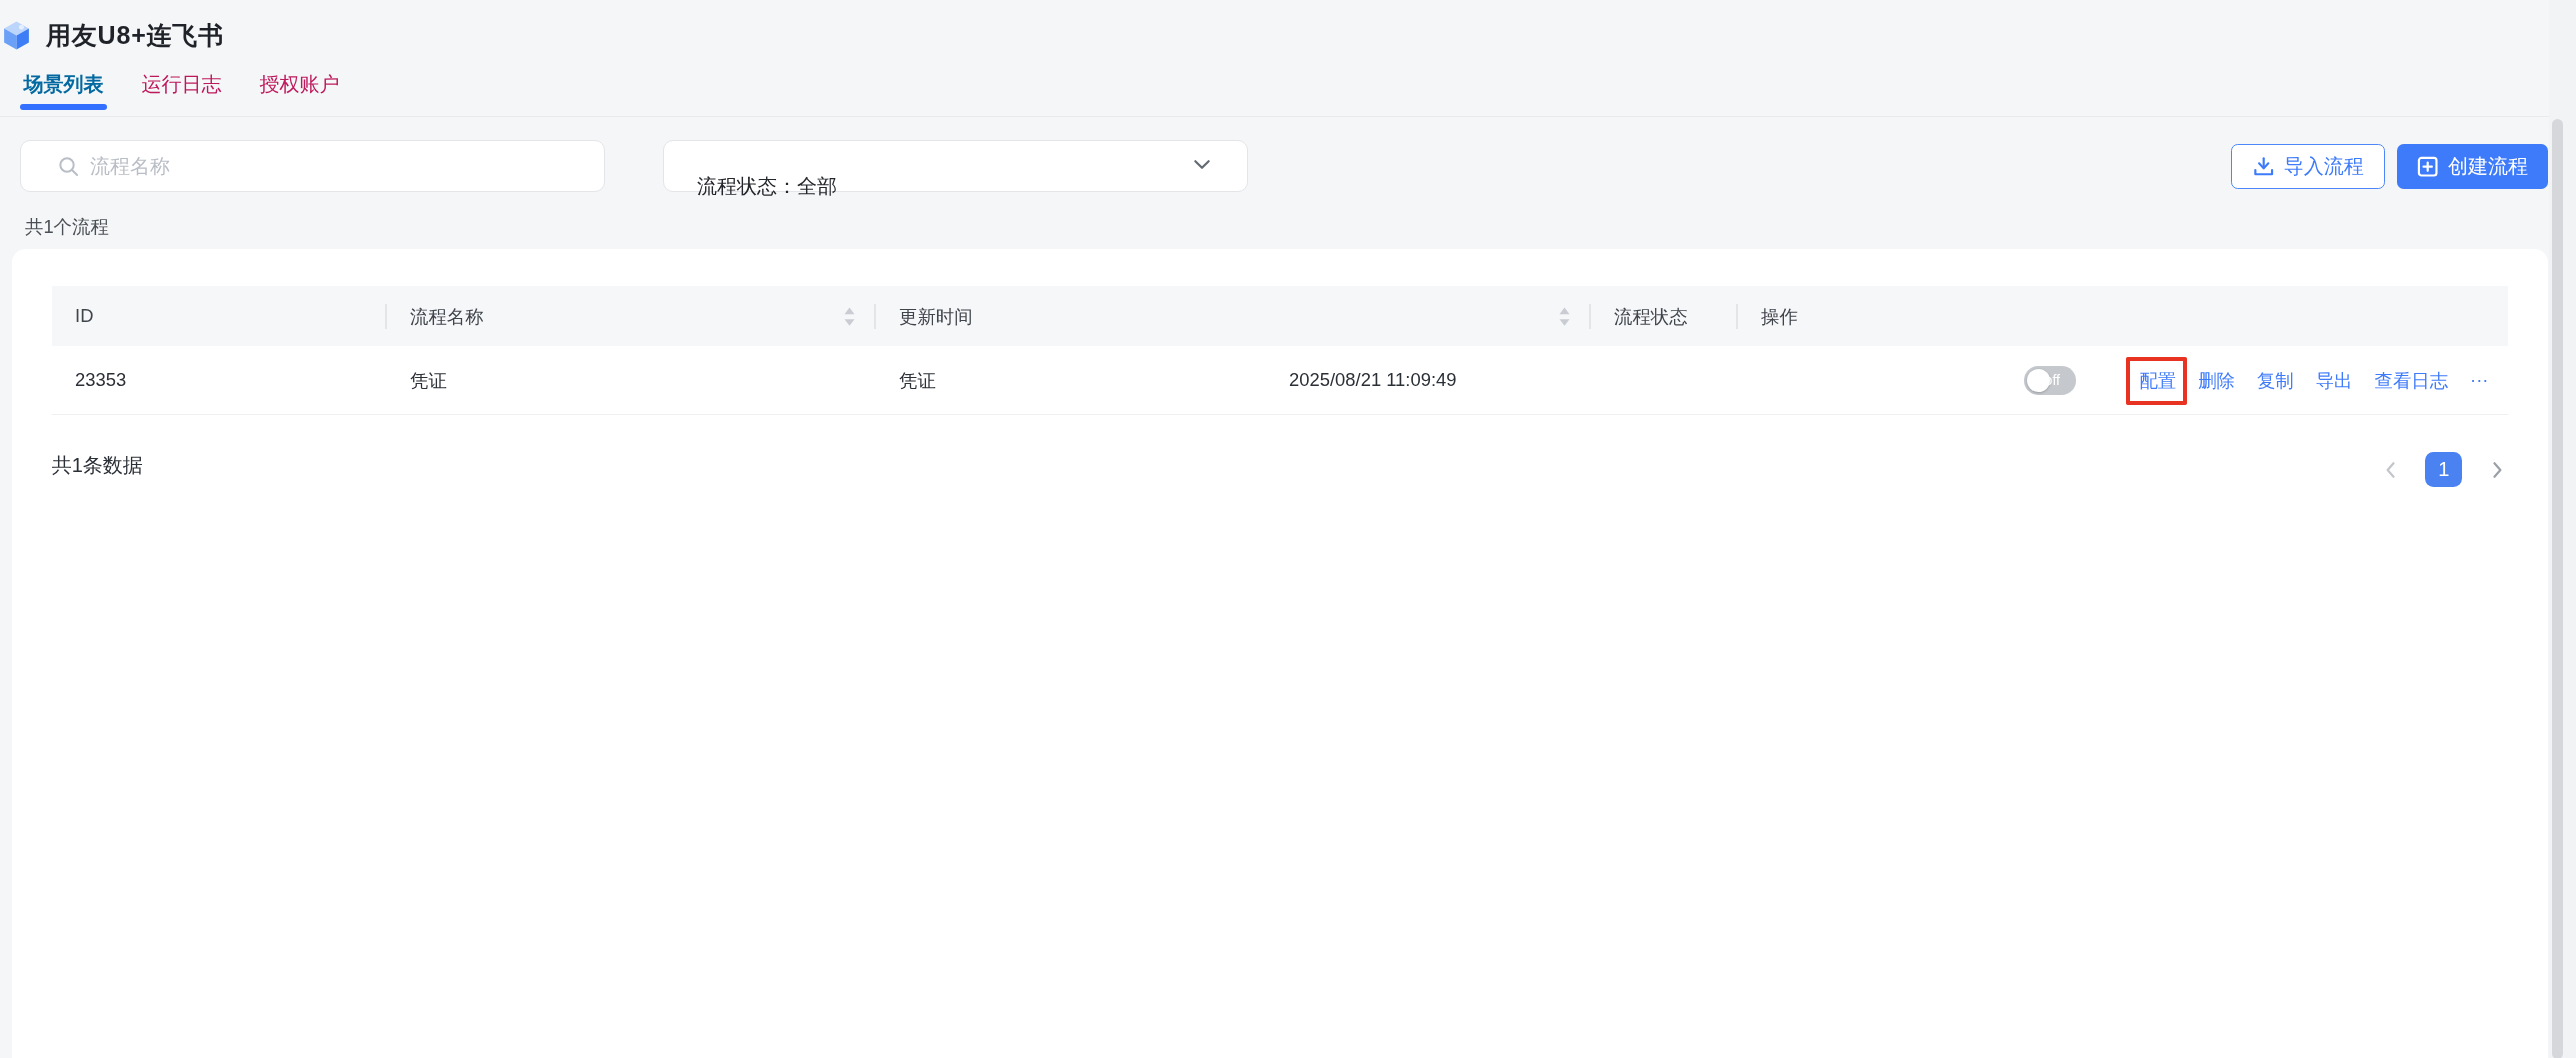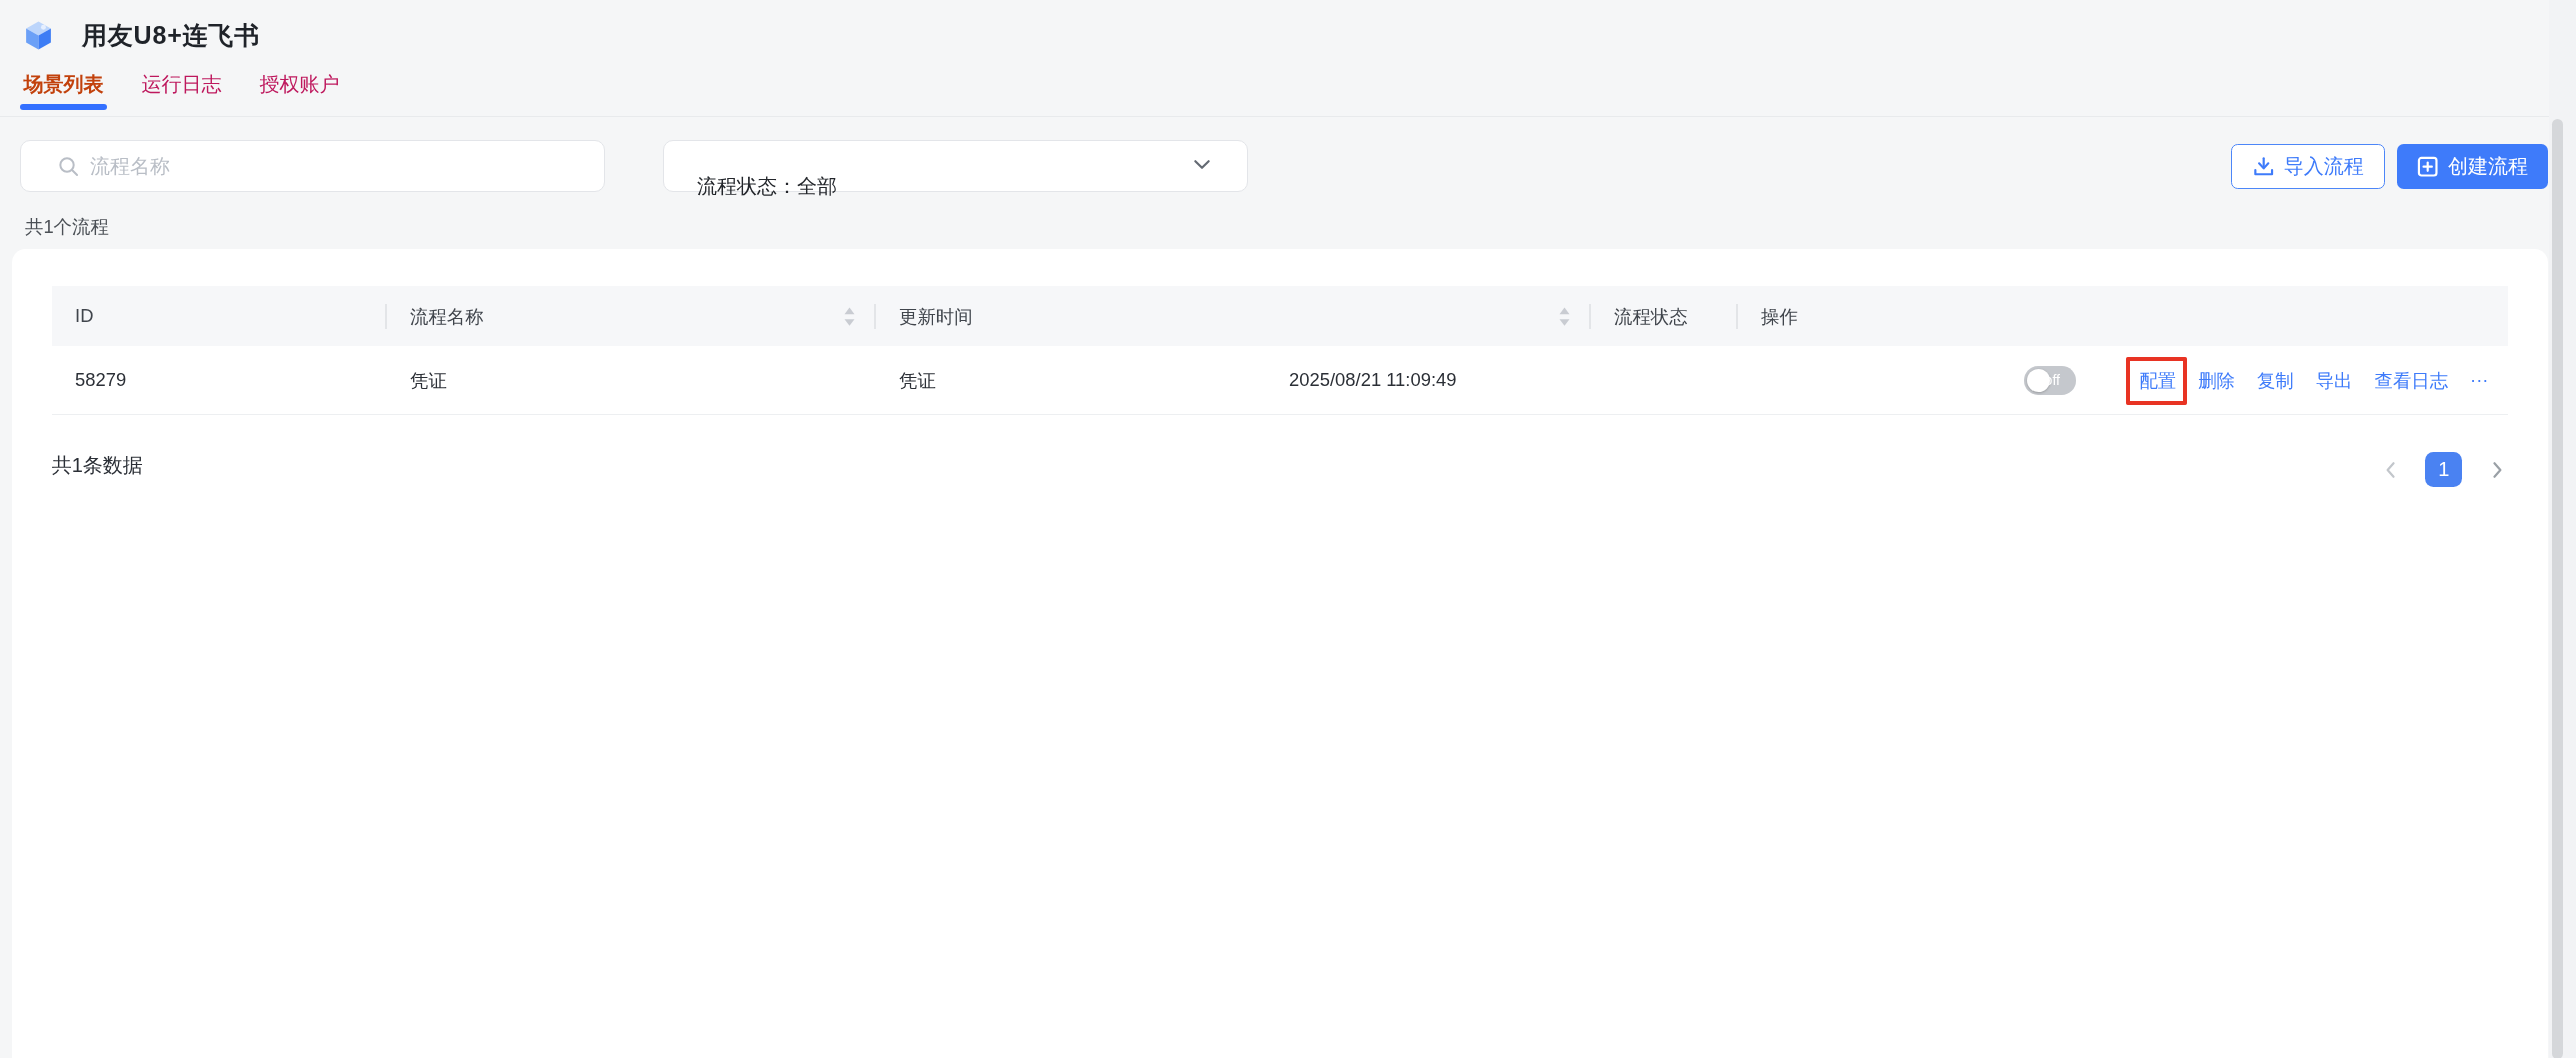--- a/index.html
+++ b/index.html
@@ -1,27 +1,27 @@
 <!DOCTYPE html>
 <html style="font-size:13.4px"><head>
 <meta charset="utf-8">
 <style>
   * { margin:0; padding:0; box-sizing:border-box; }
   html,body { width:2576px; height:1059px; overflow:hidden; }
   body { font-family:"Liberation Sans","DejaVu Sans",sans-serif; background:#f5f6f7; color:#2b2f36; position:relative; }
 
   
-  .topbar { height:70px; display:flex; align-items:center; padding-left:22px; gap:27px; }
+  .topbar { height:70px; display:flex; align-items:center; gap:13px; }
   .app-title { font-size:25px; font-weight:700; color:#1f2329; letter-spacing:0.8px; }
 
   
   .tabs { height:47px; display:flex; align-items:flex-start; padding-left:23.4px; gap:38px;
           border-bottom:0.8px solid #e8eaec; width:calc(100% - 27px); }
   .tab { font-size:20px; color:#be185d; height:46px; line-height:28.4px; position:relative; cursor:pointer; }
-  .tab.active { font-weight:700; color:#c2410c; }
+  .tab.active { font-weight:700; color:#0369a1; }
   .tab.active::after { content:""; position:absolute; left:-3.3px; right:-3.3px; bottom:5.9px; height:5.9px;
           background:#3370ff; border-radius:3.3px; }
 
   
   .filter-row { margin-top:23.4px; display:flex; align-items:center; padding:0 28.4px 0 20px; }
   .search-wrap { position:relative; width:585px; height:52px; }
   .search-wrap svg { position:absolute; left:37px; top:14.2px; }
   .search-input { width:585px; height:52px; background:#fff; border:0.8px solid #e3e5e9; border-radius:10px;
           padding:0 25px 0 69px; font-size:20px; color:#23262b; outline:none;
           font-family:"Liberation Sans","DejaVu Sans",sans-serif; }
@@ -173,21 +173,21 @@
     </div>
     <div class="cell c5">
       <span>流程状态</span>
     </div>
     <div class="cell c6">
       <span>操作</span>
     </div>
   </div>
 
   <div class="trow">
-    <div class="cell c1">58279</div>
+    <div class="cell c1">23353</div>
     <div class="cell c2">凭证</div>
     <div class="cell c3">凭证</div>
     <div class="cell c4">2025/08/21 11:09:49</div>
     <div class="cell c5" style="padding-left:23.4px;">
       <div class="toggle">
         <span class="knob"></span>
         <span class="off-label">off</span>
       </div>
     </div>
     <div class="cell c6" style="padding-left:11.7px;">

